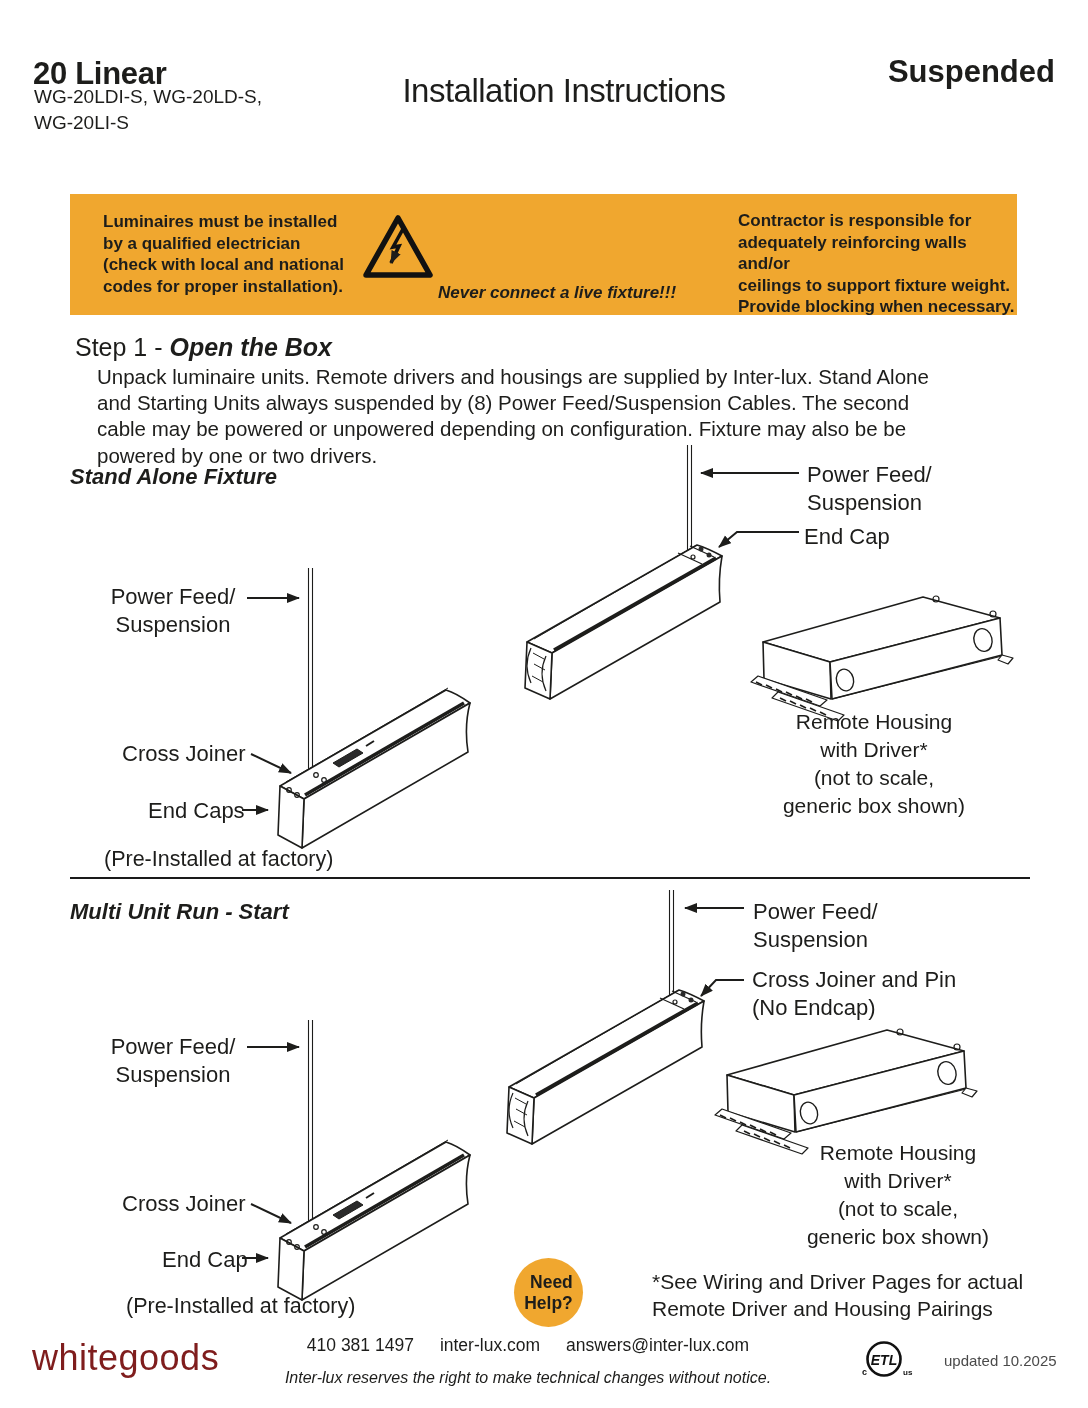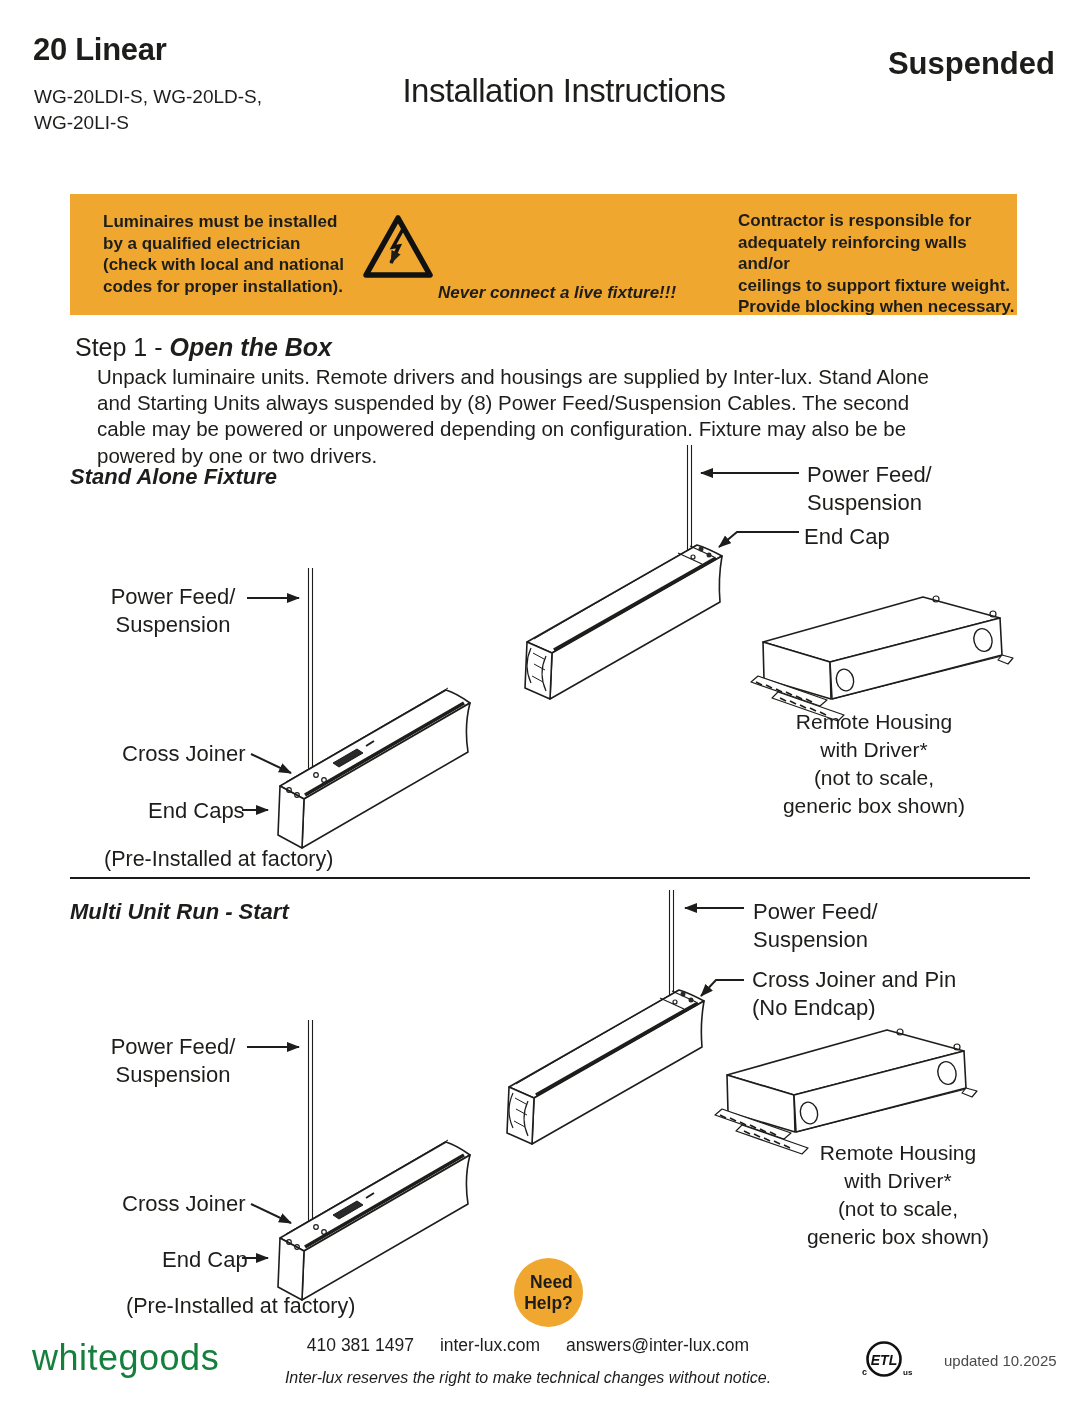--- a/index.html
+++ b/index.html
@@ -10,21 +10,21 @@
     font-family:"Liberation Sans","DejaVu Sans",sans-serif;
     color:#1d1d1b;
   }
   .abs { position:absolute; }
   .pre { white-space:pre-line; }
 
   
   .product-title { font-size:31px; font-weight:bold; letter-spacing:-0.3px; }
   .models { font-size:19px; line-height:26px; }
   .doc-title { font-size:33px; font-weight:400; letter-spacing:-0.5px; }
-  .mount-type { font-size:31px; font-weight:bold; text-align:right; }
+  .mount-type { font-size:31px; font-weight:bold; text-align:right;margin-top:8px; }
   .mount-detail { font-size:19px; line-height:26px; text-align:right; }
 
   
   .banner { background:#F0A72F; }
   .banner-text { font-size:17px; font-weight:bold; line-height:21.5px; }
   .banner-em { font-size:17px; font-weight:bold; font-style:italic; margin-top:7px; }
 
   
   .step-prefix { font-size:25px; font-weight:400; }
   .step-title  { font-size:25px; font-weight:bold; font-style:italic; }
@@ -40,21 +40,21 @@
 
   .divider { background:#1a1a1a; height:2px; }
 
   .need-help {
     width:69px; height:69px; border-radius:50%; background:#F0A72F;
     display:flex; align-items:center; justify-content:center; text-align:right;
     font-size:17.5px; font-weight:bold; line-height:21px; color:#1d1d1b;
   }
 
   
-  .brand { font-size:36px; color:#15803d; letter-spacing:0.5px; }
+  .brand { font-size:36px; color:#7f1d1d; letter-spacing:0.5px; }
   .footer-center { text-align:center; }
   .contact-row { display:flex; justify-content:center; gap:26px; font-size:17.5px; }
   .disclaimer { font-size:16px; font-style:italic; margin-top:13px; }
   .updated { font-size:15px; color:#4a4a4a; }
 
   svg { display:block; }
   .lineart path, .lineart line, .lineart polyline, .lineart circle, .lineart ellipse {
     vector-effect:non-scaling-stroke;
   }
 </style>
@@ -114,21 +114,21 @@
         <ellipse cx="233" cy="50" rx="9" ry="11.5" transform="rotate(-14 233 50)" fill="none" stroke-width="1.4"></ellipse>
         <path d="M1,92 L70,116 L77,110 L8,86 Z" fill="#ffffff" stroke-width="1.2"></path>
         <path d="M6,92 L12,95 M16,95 L22,98 M26,99 L32,102 M36,102 L42,105 M46,106 L52,109 M56,109 L62,112" stroke-width="1.6"></path>
         <path d="M22,108 L88,131 L94,125 L28,102 Z" fill="#ffffff" stroke-width="1.2"></path>
         <path d="M30,108 L36,111 M40,111 L46,114 M50,115 L56,118 M60,118 L66,121 M70,122 L76,125" stroke-width="1.6"></path>
         <path d="M252,65 L263,68 L258,74 L248,70 Z" fill="#ffffff" stroke-width="1.2"></path>
       </g>
     </defs>
   </svg>
 
-  <div class="abs product-title" style="left:33px; top:32px;">20 Linear</div>
+  <div class="abs product-title" style="left:33px; top:56px;">20 Linear</div>
   <div class="abs models pre" style="left:34px; top:84px;">WG-20LDI-S, WG-20LD-S,
 WG-20LI-S</div>
   <div class="abs doc-title" style="left:0; right:0; top:72px; text-align:center;padding-left:40px;">Installation Instructions</div>
   <div class="abs mount-type" style="right:33px; top:46px;">Suspended</div>
 
   <div class="abs banner" style="left:70px; top:194px; width:947px; height:121px;">
     <div class="abs banner-text pre" style="left:33px; top:17px; width:260px;">Luminaires must be installed
 by a qualified electrician
 (check with local and national
 codes for proper installation).</div>
@@ -218,20 +218,22 @@
   <div class="abs lbl pre" style="left:752px; top:966px;">Cross Joiner and Pin
 (No Endcap)</div>
   <div class="abs cap pre" style="left:798px; top:1139px; width:200px;">Remote Housing
 with Driver*
 (not to scale,
 generic box shown)</div>
 
   <div class="abs need-help pre" style="left:514px; top:1258px;">Need
 Help?</div>
 
+  <div class="abs footnote pre" style="left:652px; top:1268px;">*See Wiring and Driver Pages for actual
+Remote Driver and Housing Pairings</div>
 
   <div class="abs brand" style="left:32px; top:1337px;">whitegoods</div>
 
   <div class="abs footer-center" style="left:188px; top:1335px; width:680px;">
     <div class="contact-row">
       <span>410 381 1497</span>
       <span>inter-lux.com</span>
       <span>answers@inter-lux.com</span>
     </div>
     <div class="disclaimer">Inter-lux reserves the right to make technical changes without notice.</div>

